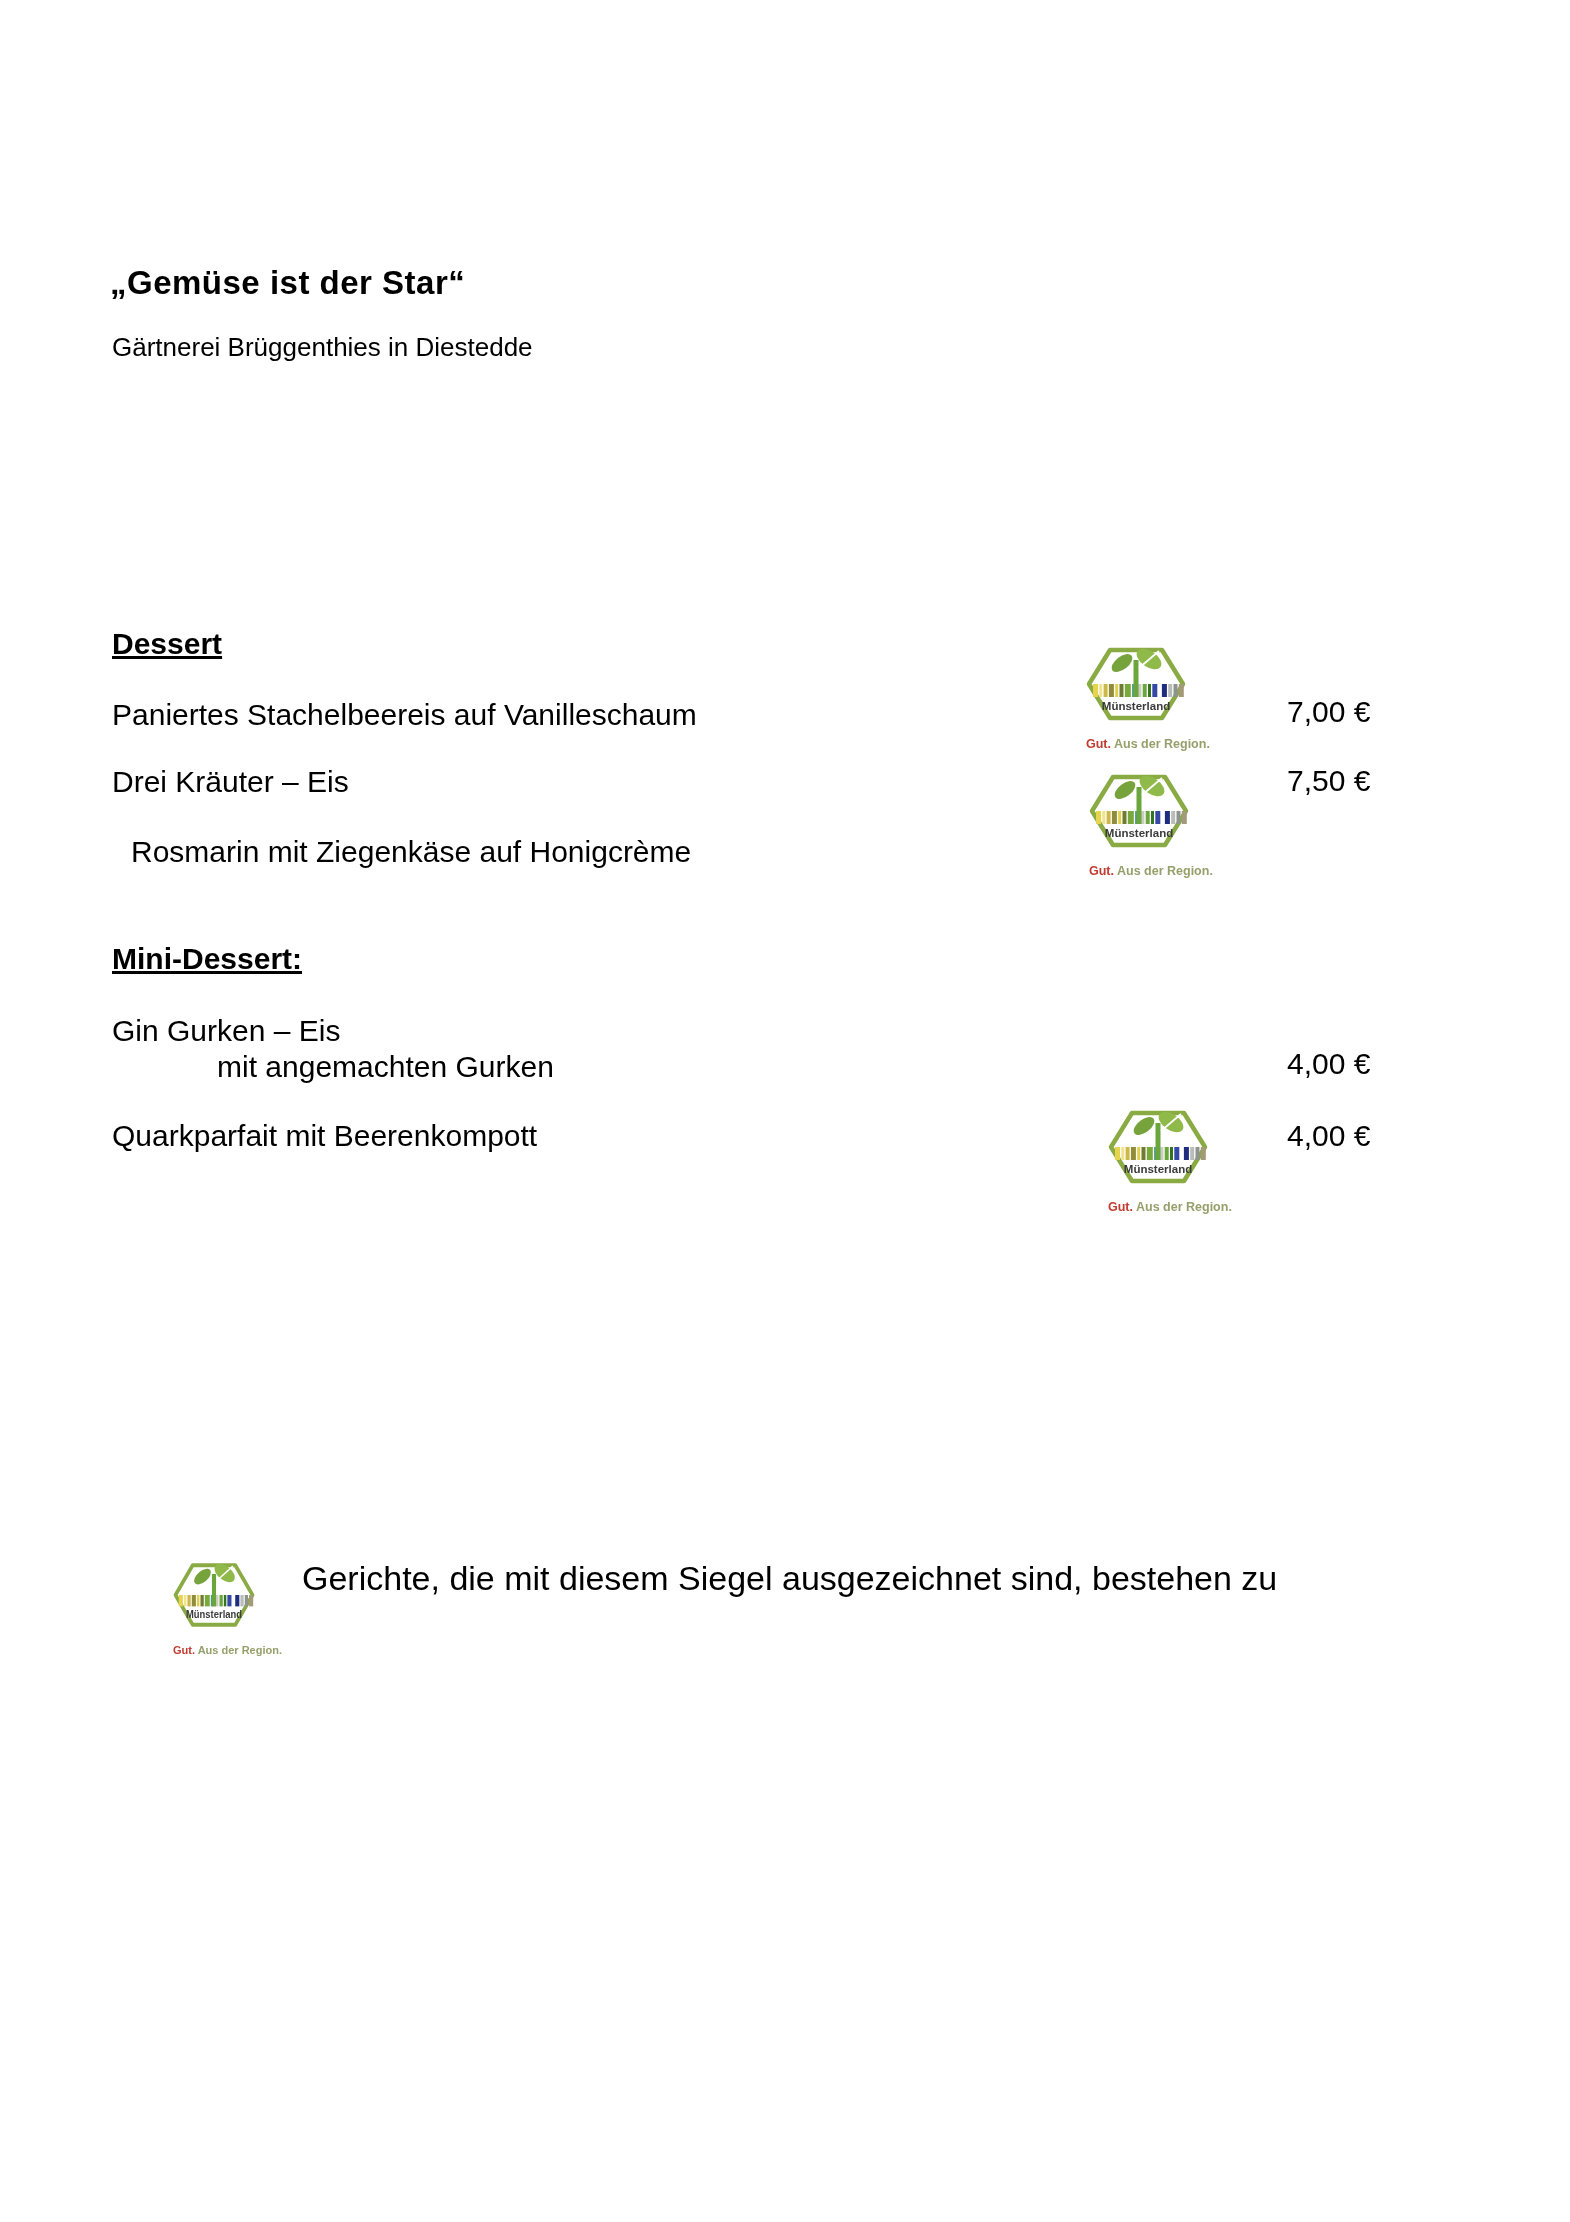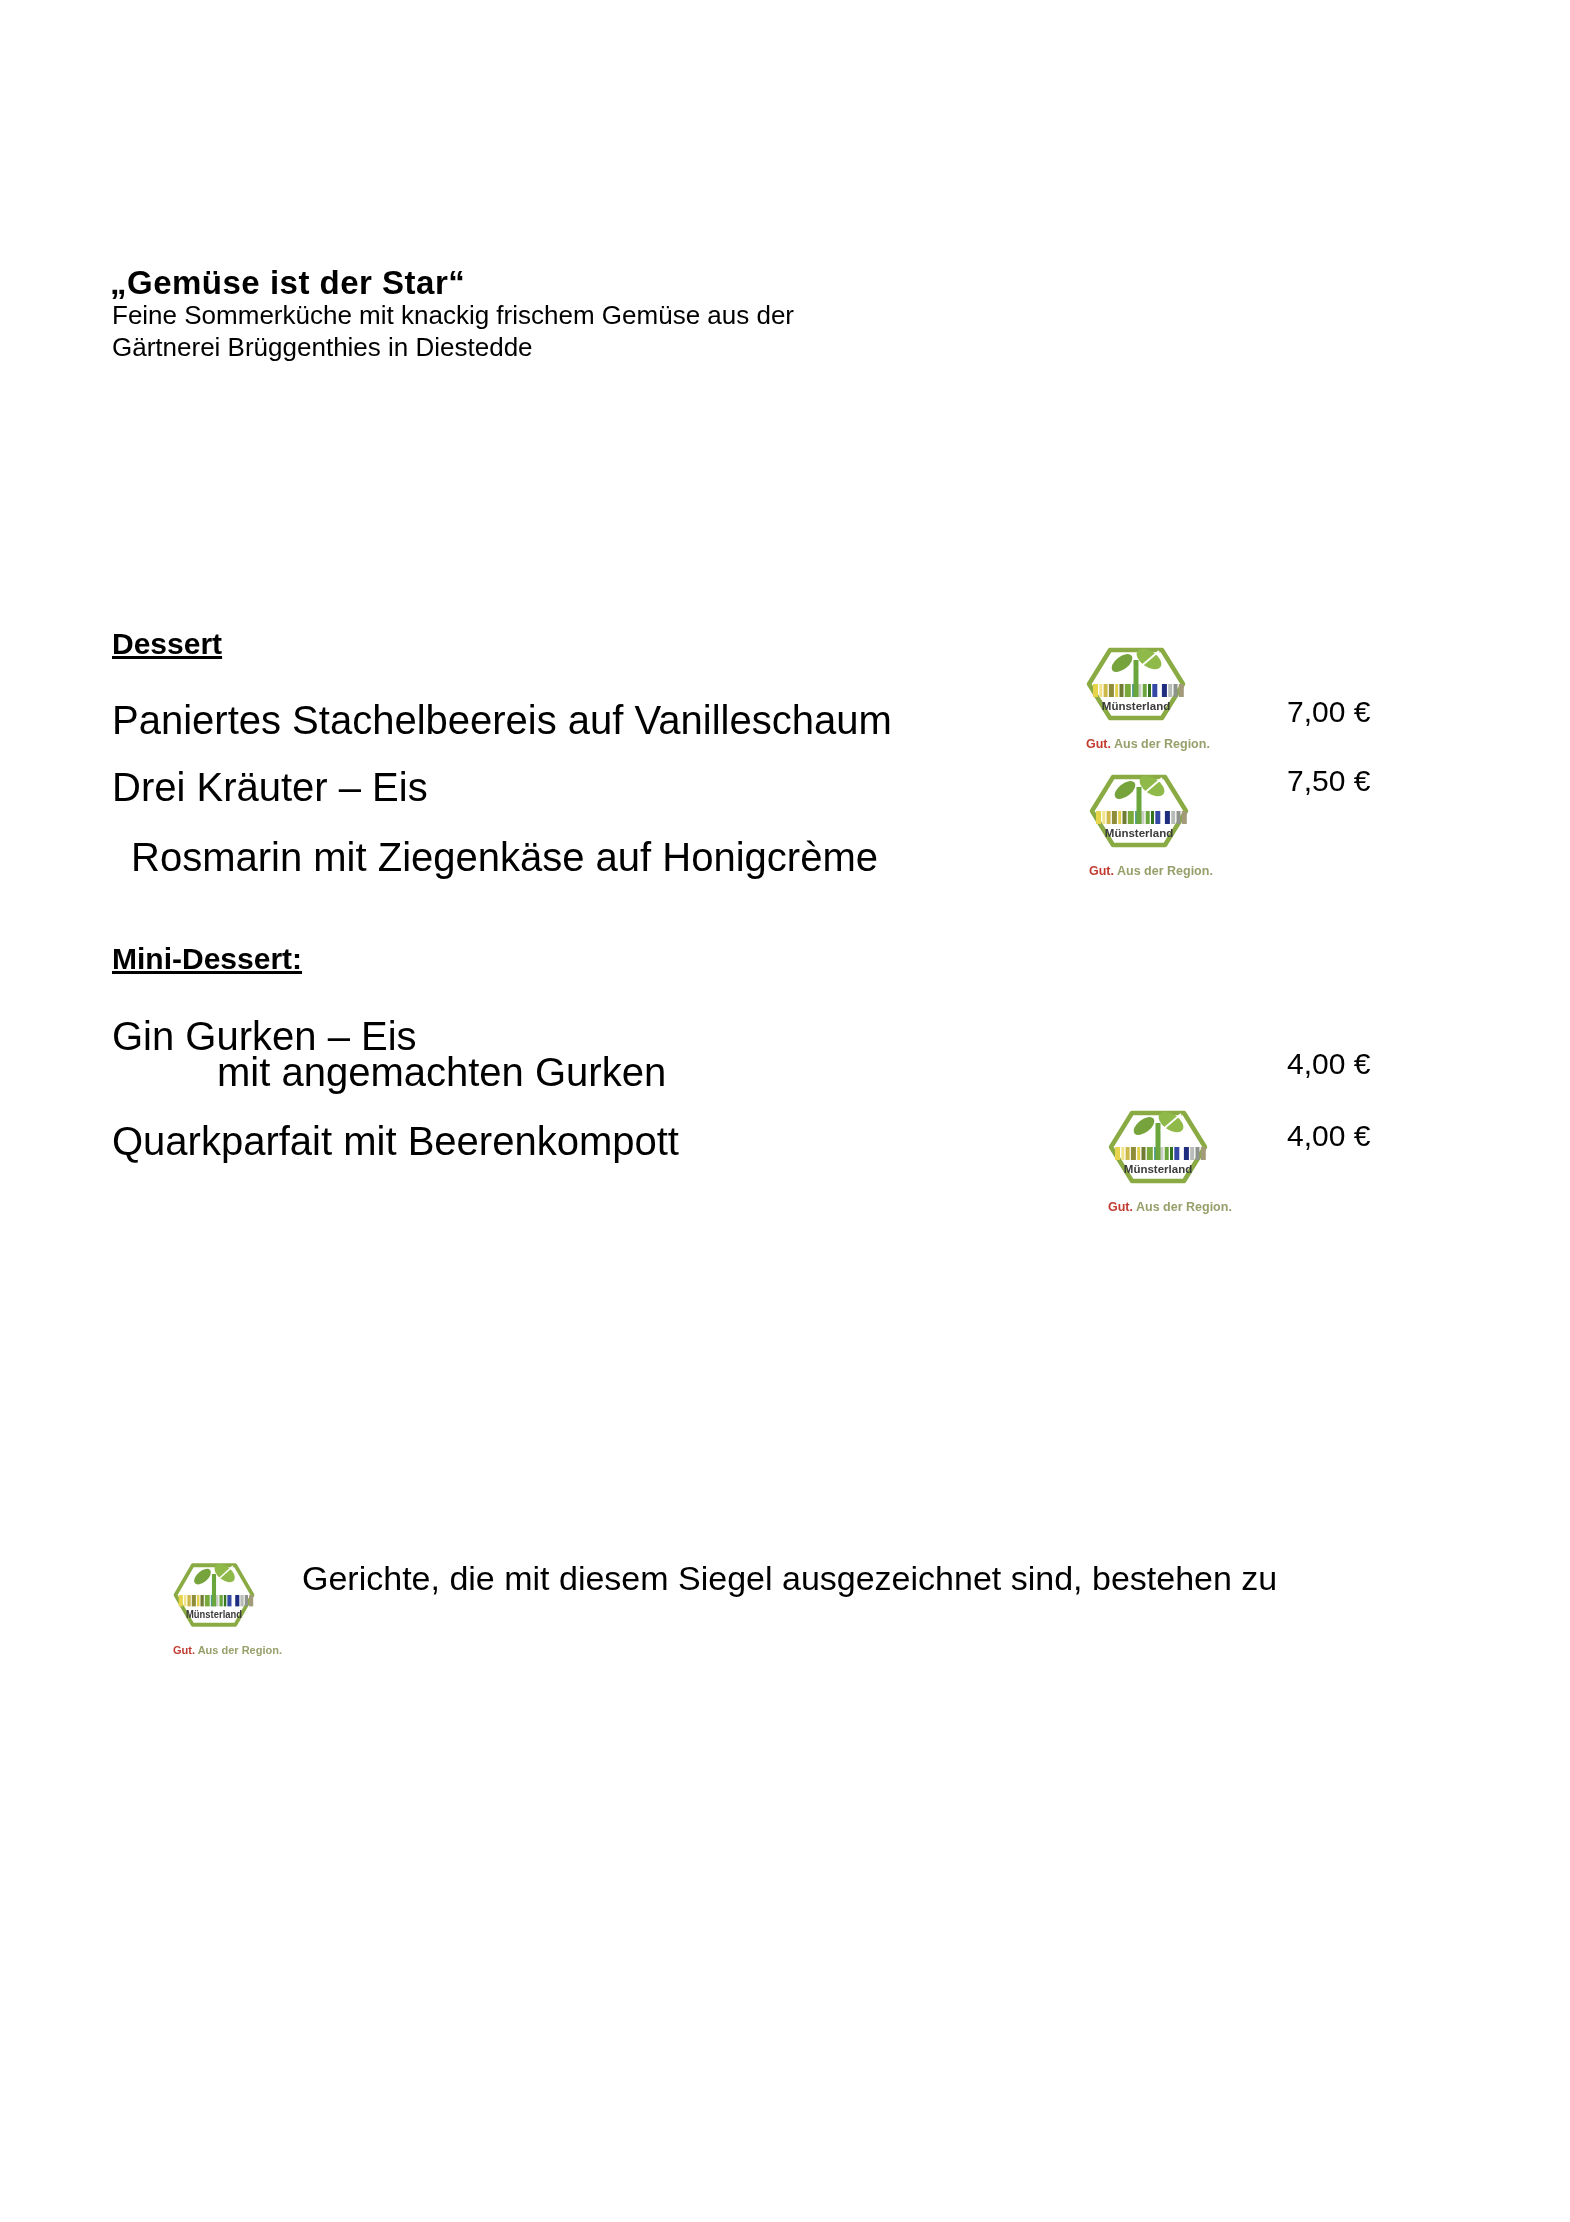--- a/index.html
+++ b/index.html
@@ -9,42 +9,41 @@
     height:2194px;
     background:#ffffff;
     font-family:"Liberation Sans", sans-serif;
     color:#000;
     overflow:hidden;
   }
   .abs{position:absolute;line-height:1;white-space:nowrap;}
   .title{font-size:33px;font-weight:bold;letter-spacing:.5px;}
   .sub{font-size:26px;}
   .h2{font-size:30px;font-weight:bold;text-decoration:underline;}
-  .body{font-size:40px;text-align:center;}
+  .body{font-size:30px;text-align:center;}
   .price{font-size:30px;}
   .footer-text{font-size:34px;}
   .siegel{text-align:center;}
   .siegel svg{display:block;}
   .siegel-caption{
     font-size:12.5px;
     font-weight:bold;
     line-height:1.1;
     margin-top:14px;
     text-align:center;
     white-space:nowrap;
   }
   .siegel-sm .siegel-caption{font-size:11px;}
 </style>
 </head>
 <body>
 
 <div class="page">
 
   <div class="abs title" style="left:110px;top:266px">„Gemüse ist der Star“</div>
-  <div class="abs sub" style="left:112px;top:302px">Feine Sommerküche mit knackig frischem Gemüse aus der</div>
   <div class="abs sub" style="left:112px;top:334px">Gärtnerei Brüggenthies in Diestedde</div>
 
   <div class="abs h2" style="left:112px;top:629px">Dessert</div>
 
   <div class="abs body" style="left:112px;top:700px">Paniertes Stachelbeereis auf Vanilleschaum</div>
   <div class="abs price" style="left:1287px;top:697px">7,00 €</div>
   <div class="abs siegel" style="left:1086px;top:644px;width:100px">
   <svg viewBox="0 0 100 80" width="100" height="80" preserveAspectRatio="none" xmlns="http://www.w3.org/2000/svg">
     <polygon points="3,40 24,6 76,6 97,40 76,74 24,74" fill="#ffffff" stroke="#8aab43" stroke-width="4.5" stroke-linejoin="round"></polygon>
     <g>

